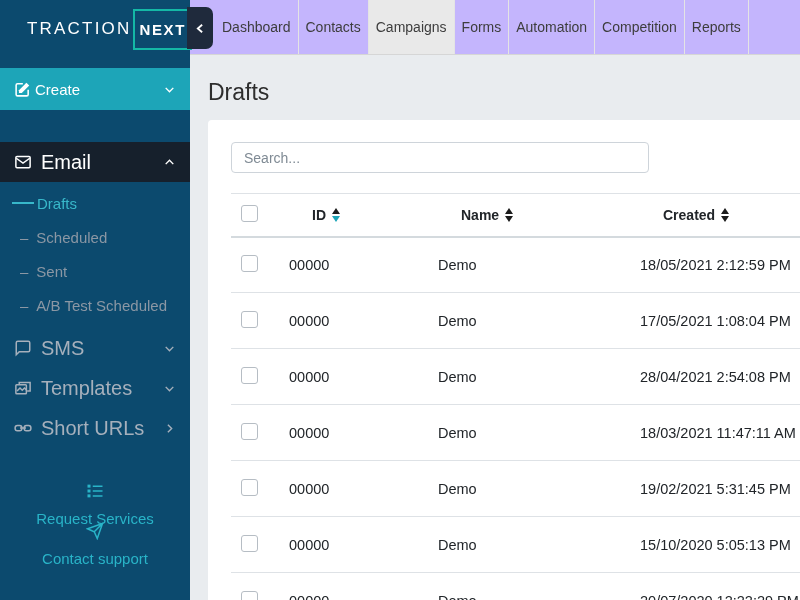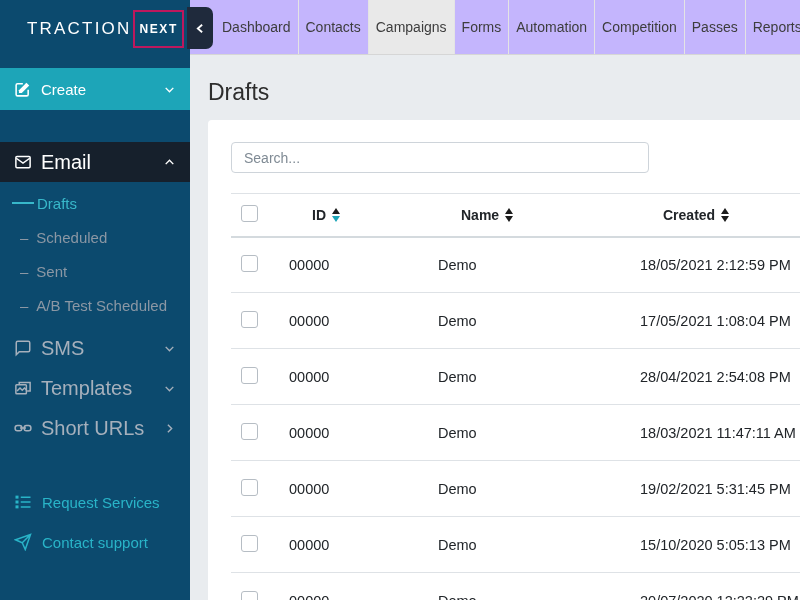--- a/index.html
+++ b/index.html
@@ -6,45 +6,45 @@
   html,body { background:#cfd4d9; }
   .app {
     position:relative; width:800px; height:600px; overflow:hidden;
     font-family:"Liberation Sans", sans-serif; background:#E9ECEF;
   }
 
   
   .sidebar { position:absolute; left:0; top:0; width:190px; height:600px; background:#0c4a6e; z-index:2; }
   .logo { height:58px; display:flex; align-items:center; padding-left:27px; color:#fff; white-space:nowrap; }
   .logo-light { font-size:17px; letter-spacing:2.2px; font-weight:400; }
-  .logo-boxed { border:2px solid #be185d; font-weight:700; font-size:12px; letter-spacing:1.6px; padding:10px 4px; margin-left:2px; }
+  .logo-boxed { border:2px solid #14b8a6; font-weight:700; font-size:15px; letter-spacing:1.6px; padding:10px 4px; margin-left:2px; }
 
   .create-btn {
     width:190px; height:42px; margin-top:10px; background:#1DA5B8; border:none; color:#fff;
-    display:flex; align-items:center; gap:10px; padding:0 14px; font-size:15px;
+    display:flex; align-items:center; gap:4px; padding:0 14px; font-size:15px;
     font-family:inherit; cursor:pointer; text-align:left;
   }
   .create-btn .chev { margin-left:auto; }
 
   .group-header {
     height:40px; display:flex; align-items:center; gap:9px; padding:0 14px;
     color:#A6B0BC; font-size:20px; cursor:pointer;
   }
   .group-header .chev { margin-left:auto; }
   .group-header.active-group { background:#16202C; color:#fff; margin-top:32px; }
   .group-header.first-plain { margin-top:6px; }
 
   .sub-list { list-style:none; padding-top:4px; }
   .sub-item { height:34px; display:flex; align-items:center; font-size:15px; color:#8B97A4; cursor:pointer; }
   .sub-item::before { content:"\2013"; color:#8B97A4; margin-left:20px; margin-right:8px; }
   .sub-item.active { color:#38B8CA; }
   .sub-item.active::before { content:""; width:22px; height:2px; background:#38B8CA; margin-left:12px; margin-right:3px; }
 
   .side-footer { margin-top:34px; }
-  .foot-link { height:40px; display:flex; align-items:center; gap:10px; padding:0 14px; color:#29B4C8; font-size:15px; cursor:pointer; }
+  .foot-link { height:40px; display:flex; align-items:center; gap:10px; padding:0 14px; color:#29B4C8; font-size:15px; cursor:pointer;flex-direction:column; }
 
   .collapse-tab {
     position:absolute; left:187px; top:7px; width:26px; height:42px; background:#1F2A3C;
     border-radius:0 7px 7px 0; z-index:6; display:flex; align-items:center; justify-content:center;
     color:#fff; cursor:pointer;
   }
 
   
   .main { position:absolute; left:190px; top:0; right:0; height:600px; }
   .topnav { height:55px; background:#c4b5fd; display:flex; padding-left:25px; border-bottom:1px solid #d6d6d6; }
@@ -192,21 +192,20 @@
   </div>
 
   <div class="main">
     <nav class="topnav">
       <div class="tab">Dashboard</div>
       <div class="tab">Contacts</div>
       <div class="tab active">Campaigns</div>
       <div class="tab">Forms</div>
       <div class="tab">Automation</div>
       <div class="tab">Competition</div>
-      <div class="tab">Passes</div>
       <div class="tab">Reports</div>
     </nav>
 
     <div class="content">
       <h1 class="page-title">Drafts</h1>
 
       <div class="card">
         <input class="search-input" type="text" placeholder="Search..." style="">
 
         <table>

